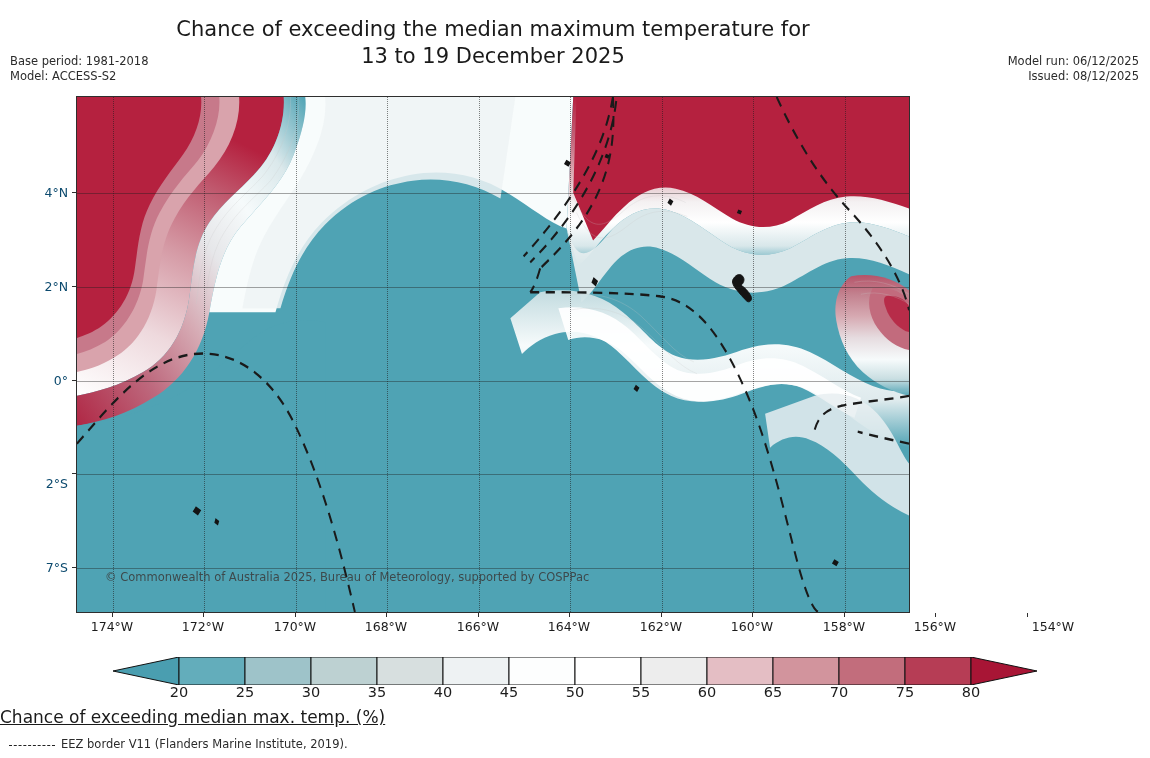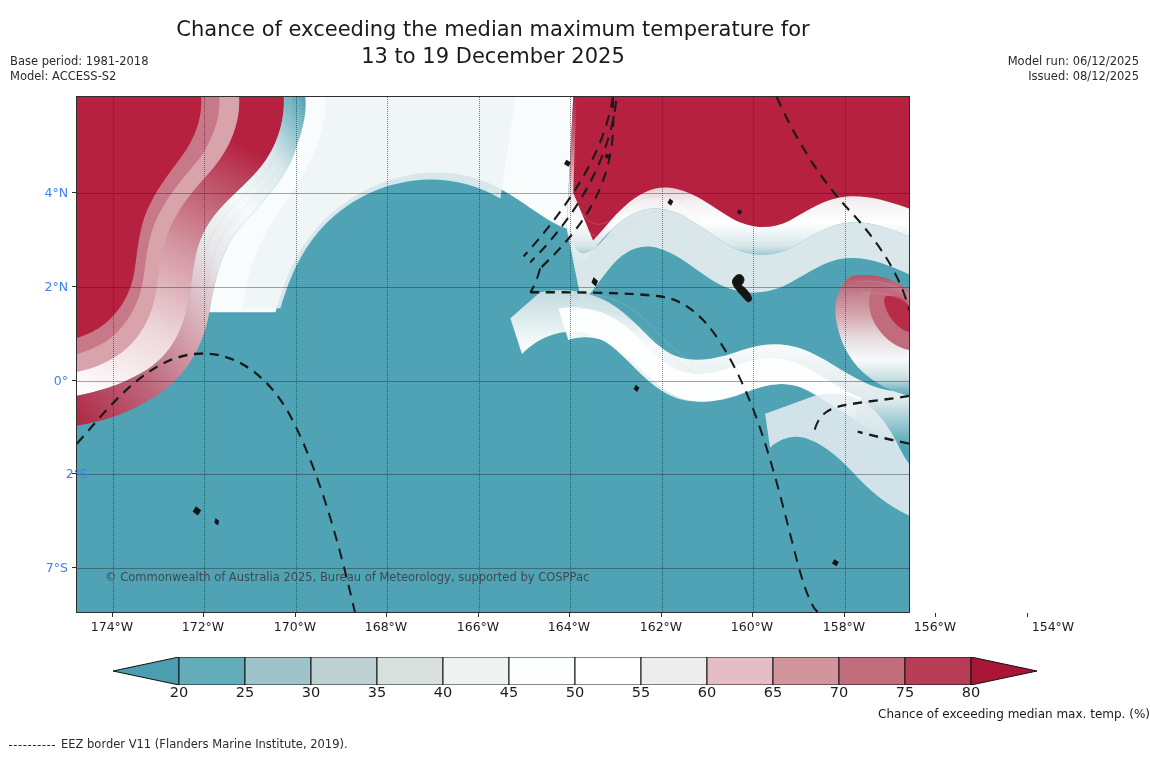--- a/index.html
+++ b/index.html
@@ -99,21 +99,21 @@
     color: #1c1c1c;
     transform: translateX(-50%);
     white-space: nowrap;
   }
   .ytick {
     position: absolute;
     left: 0;
     width: 68px;
     text-align: right;
     font-size: 12.5px;
-    color: #3b82f6;
+    color: #0c4a6e;
     transform: translateY(-50%);
     white-space: nowrap;
   }
   .tickmark-x {
     position: absolute;
     top: 613px;
     width: 0; height: 4px;
     border-left: 1px solid #2e2e2e;
   }
   .tickmark-y {
@@ -139,23 +139,24 @@
     font-size: 14.5px;
     color: #1c1c1c;
     transform: translateX(-50%);
     white-space: nowrap;
   }
   #colorbar-label {
     position: absolute;
     left: 0;
     top: 707px;
     width: 1150px;
-    text-align: right;
-    font-size: 12px;
+    text-align: left;
+    font-size: 17px;
     color: #1a1a1a;
+    text-decoration: underline;
   }
 
   
   #footer-legend {
     position: absolute;
     left: 9px;
     top: 737px;
     font-size: 11.5px;
     color: #2b2b2b;
     white-space: nowrap;
@@ -421,21 +422,21 @@
 
 <div class="tickmark-y" style="top:192px;"></div>
 <div class="tickmark-y" style="top:286px;"></div>
 <div class="tickmark-y" style="top:380px;"></div>
 <div class="tickmark-y" style="top:473px;"></div>
 <div class="tickmark-y" style="top:567px;"></div>
 
 <div class="ytick" style="top:192px;">4°N</div>
 <div class="ytick" style="top:286px;">2°N</div>
 <div class="ytick" style="top:380px;">0°</div>
-<div class="ytick" style="top:473px;padding-left:20px;">2°S</div>
+<div class="ytick" style="top:483px;">2°S</div>
 <div class="ytick" style="top:567px;">7°S</div>
 
 <div id="colorbar-wrap">
   <svg id="colorbar-svg" width="924" height="28" viewBox="0 0 924 28">
 
     <polygon points="0,14 66,0 66,28" fill="#4a9eb0" stroke="#111111" stroke-width="1"></polygon>
 
     <rect x="66" y="0" width="66" height="28" fill="#63adbb" stroke="#111111" stroke-width="1"></rect>
     <rect x="132" y="0" width="66" height="28" fill="#9ec3c9" stroke="#111111" stroke-width="1"></rect>
     <rect x="198" y="0" width="66" height="28" fill="#bdd1d2" stroke="#111111" stroke-width="1"></rect>

